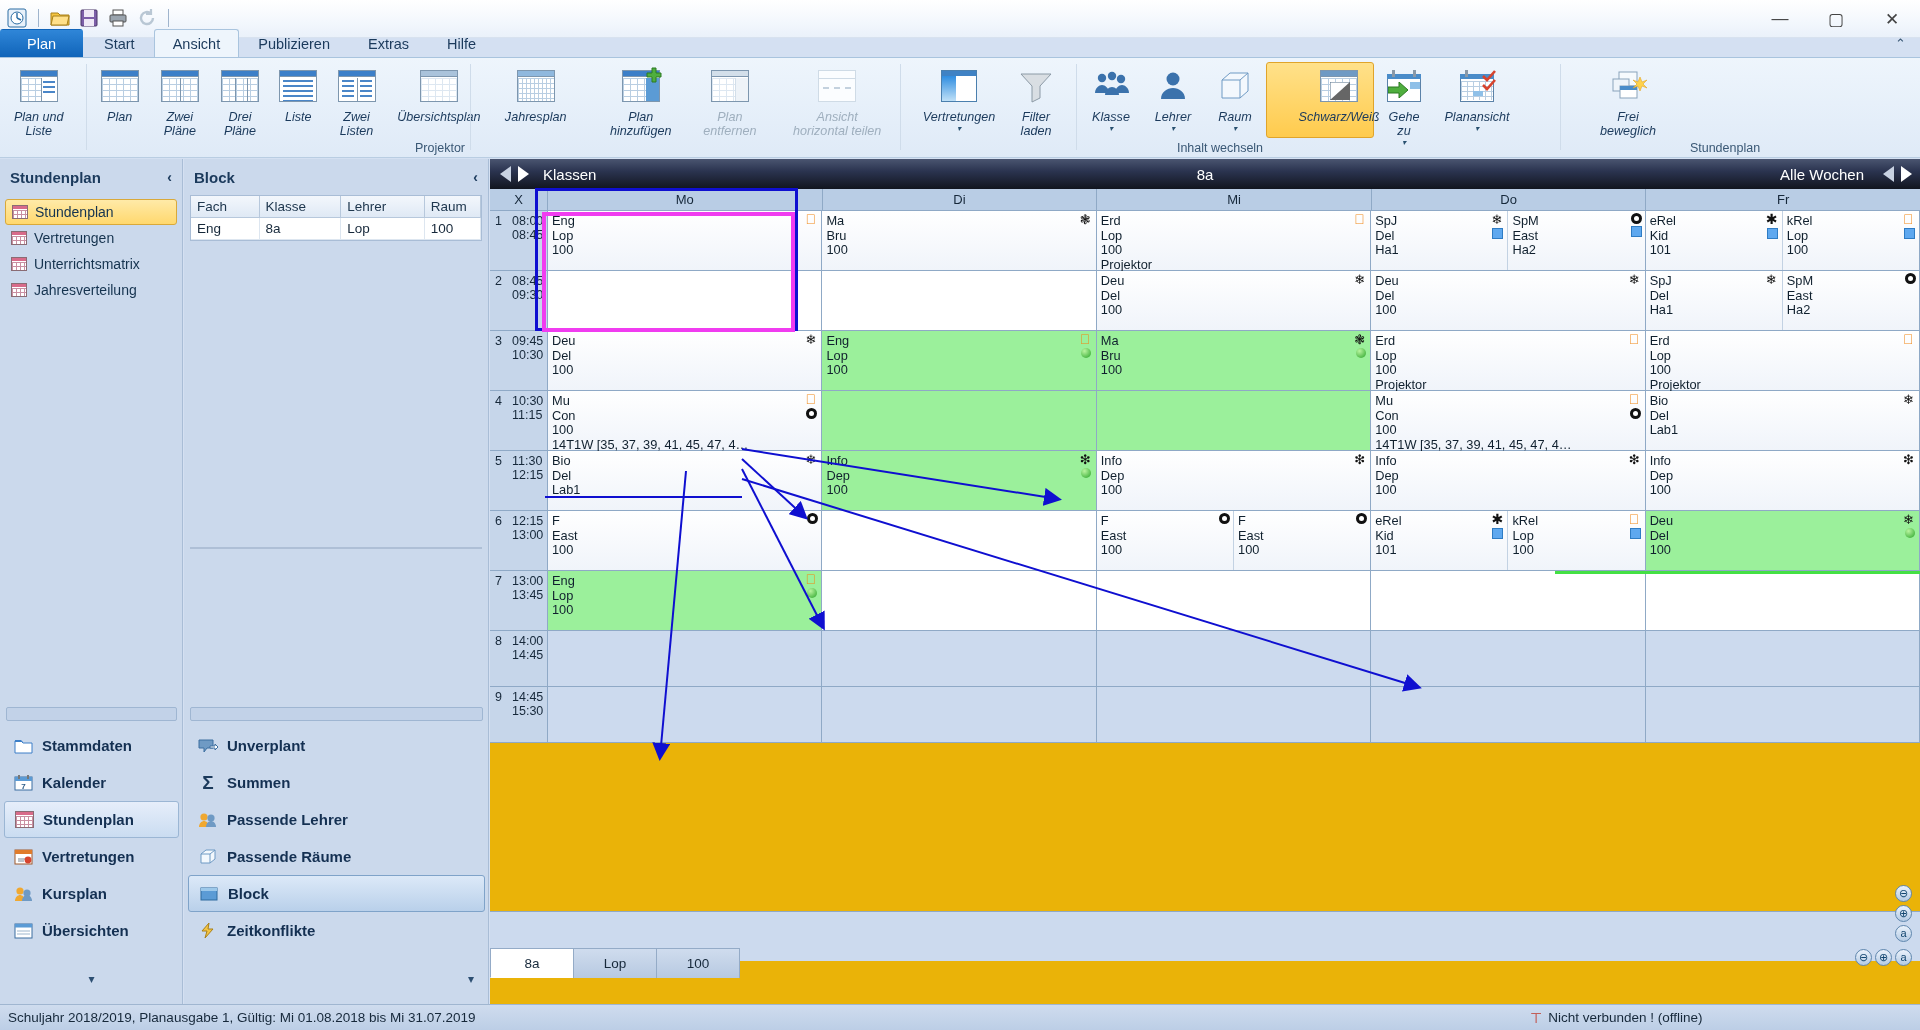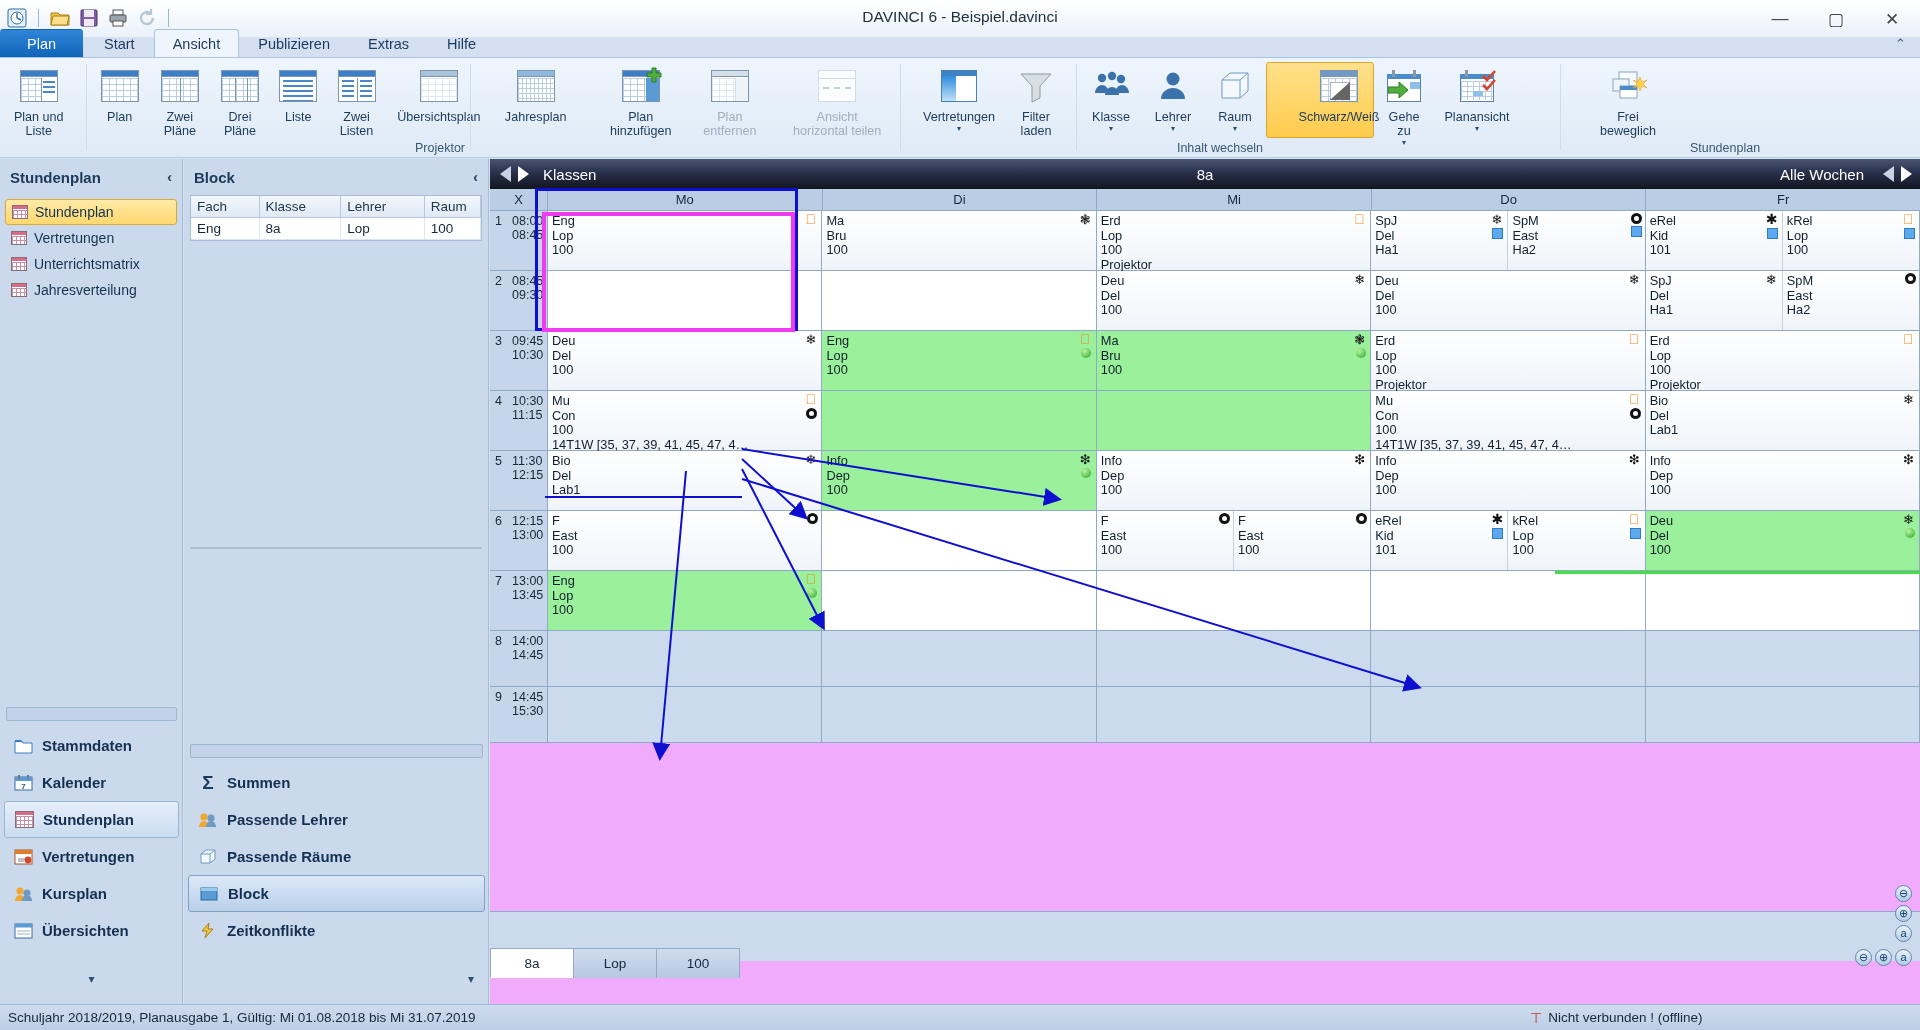--- a/index.html
+++ b/index.html
@@ -57,21 +57,21 @@
   .rgroup .gitems { display:flex; align-items:flex-start; height:78px; padding-top:4px;}
   .gsep { position:absolute; top:6px; width:1px; height:86px; background:#cfdcea; }
   .gcaption {
     position:absolute; bottom:3px; left:0; width:100%; text-align:center;
     font-size:12.5px; color:#3a5875;
   }
   .rbtn {
     width:auto; min-width:54px; padding:3px 6px 0 6px;
     display:flex; flex-direction:column; align-items:center;
     font-size:12.6px; color:#1b3a5c; line-height:14px; text-align:center;
-    cursor:default; border:1px solid transparent; border-radius:3px;
+    cursor:default; border:1px solid transparent; border-radius:3px;font-style:italic;
   }
   .rbtn .lbl { margin-top:4px; max-width:92px; }
   .rbtn.disabled { color:#9fafbe; }
   .rbtn.highlight { background:linear-gradient(to bottom,#ffe18a,#ffcb4d);
                     border:1px solid #e0a42a;padding-left:44px; }
   .ricon { width:40px; height:40px; position:relative; }
   .caret { font-size:8px; line-height:8px; margin-top:1px; color:#28506f; }
 
   
   .mg { width:38px;height:32px;border:1px solid #7d96ae;background:#fff;position:relative;overflow:hidden; }
@@ -134,21 +134,21 @@
   .blockdiv { position:absolute; left:6px; right:6px; top:388px; height:2px; background:#aebfd6; }
   .blockbottom { position:absolute; left:0; bottom:55px; width:305px; }
   .blockbottom .navsplit{ margin:0 6px 6px 6px;}
   .blockitem { height:37px; display:flex; align-items:center; gap:9px;
                font-size:15px; font-weight:bold; color:#143052; padding:0 10px; margin:0 4px; }
   .blockitem.sel { background:linear-gradient(to bottom,#dce9f8,#b9d0ea);
                    border:1px solid #7fa3c9; border-radius:3px; }
   .blockarrow { position:absolute; right:14px; bottom:18px; font-size:12px; color:#2d4f72; }
 
   
-  .tt { position:absolute; left:490px; top:0; width:1430px; height:845px; background:#f0abfc; }
+  .tt { position:absolute; left:490px; top:0; width:1430px; height:845px; background:#eab308; }
   .ttheader { height:30px; background:linear-gradient(to bottom,#4a5570 0%,#2b3450 40%,#11151f 100%);
               display:flex; align-items:center; color:#fff; font-size:15px; position:relative; }
   .navtri { width:0;height:0;cursor:pointer; }
   .tri-l { border-top:8px solid transparent;border-bottom:8px solid transparent;border-right:11px solid #c8d2e2;}
   .tri-r { border-top:8px solid transparent;border-bottom:8px solid transparent;border-left:11px solid #ffffff;}
   .ttheader .lbl-left { margin-left:14px; }
   .ttheader .lbl-center { position:absolute; left:0; right:0; text-align:center; }
   .ttheader .lbl-right { position:absolute; right:56px; }
   .ttheader .right-tris { position:absolute; right:8px; display:flex; gap:7px; align-items:center;}
 
@@ -255,21 +255,20 @@
           </svg>
       </span>
       <span class="qicon">
         <svg width="22" height="22" viewBox="0 0 22 22">
             <path d="M17 11 a6 6 0 1 1 -2-4.5" fill="none" stroke="#b9c7d4" stroke-width="2.4"></path>
             <path d="M15 2 v5 h-5" fill="none" stroke="#b9c7d4" stroke-width="2.2"></path>
           </svg>
       </span>
       <span class="qsep"></span>
     </div>
-    <div class="title-text">DAVINCI 6 - Beispiel.davinci</div>
     <div class="winbtns">
       <div class="winbtn">—</div>
       <div class="winbtn">▢</div>
       <div class="winbtn close">✕</div>
     </div>
   </div>
 
   <div class="tabstrip">
     <div class="tabs">
       <div class="tab plan">Plan</div>
@@ -649,20 +648,27 @@
           <div class="bt-c0">Eng</div>
           <div class="bt-c1">8a</div>
           <div class="bt-c2">Lop</div>
           <div class="bt-c3">100</div>
         </div>
       </div>
       <div class="blockdiv"></div>
 
       <div class="blockbottom">
         <div class="navsplit"></div>
+        <div class="blockitem">
+          <svg width="20" height="16" viewBox="0 0 20 16">
+              <path d="M1 2 h14 v8 H9 l-3 4 v-4 H1z" fill="#6f9ac4" stroke="#3c6fa0"></path>
+              <path d="M12 8 h5 v-2 l3 3 -3 3 v-2 h-5z" fill="#fff" stroke="#3c6fa0"></path>
+            </svg>
+          <span>Unverplant</span>
+        </div>
         <div class="blockitem">
           <span style="width:20px;text-align:center;font-size:19px;color:#1b3a5c;font-weight:bold;">Σ</span>
           <span>Summen</span>
         </div>
         <div class="blockitem">
           <svg width="20" height="17" viewBox="0 0 20 17">
               <circle cx="6" cy="6" r="3.6" fill="#f0a830"></circle>
               <circle cx="13" cy="7" r="3.6" fill="#6f9ac4"></circle>
               <path d="M1 16c0-4 3-6 5-6s5 2 5 6z" fill="#f0a830"></path>
               <path d="M8 16c0-4 3-6 5-6s5 2 5 6z" fill="#6f9ac4"></path>

